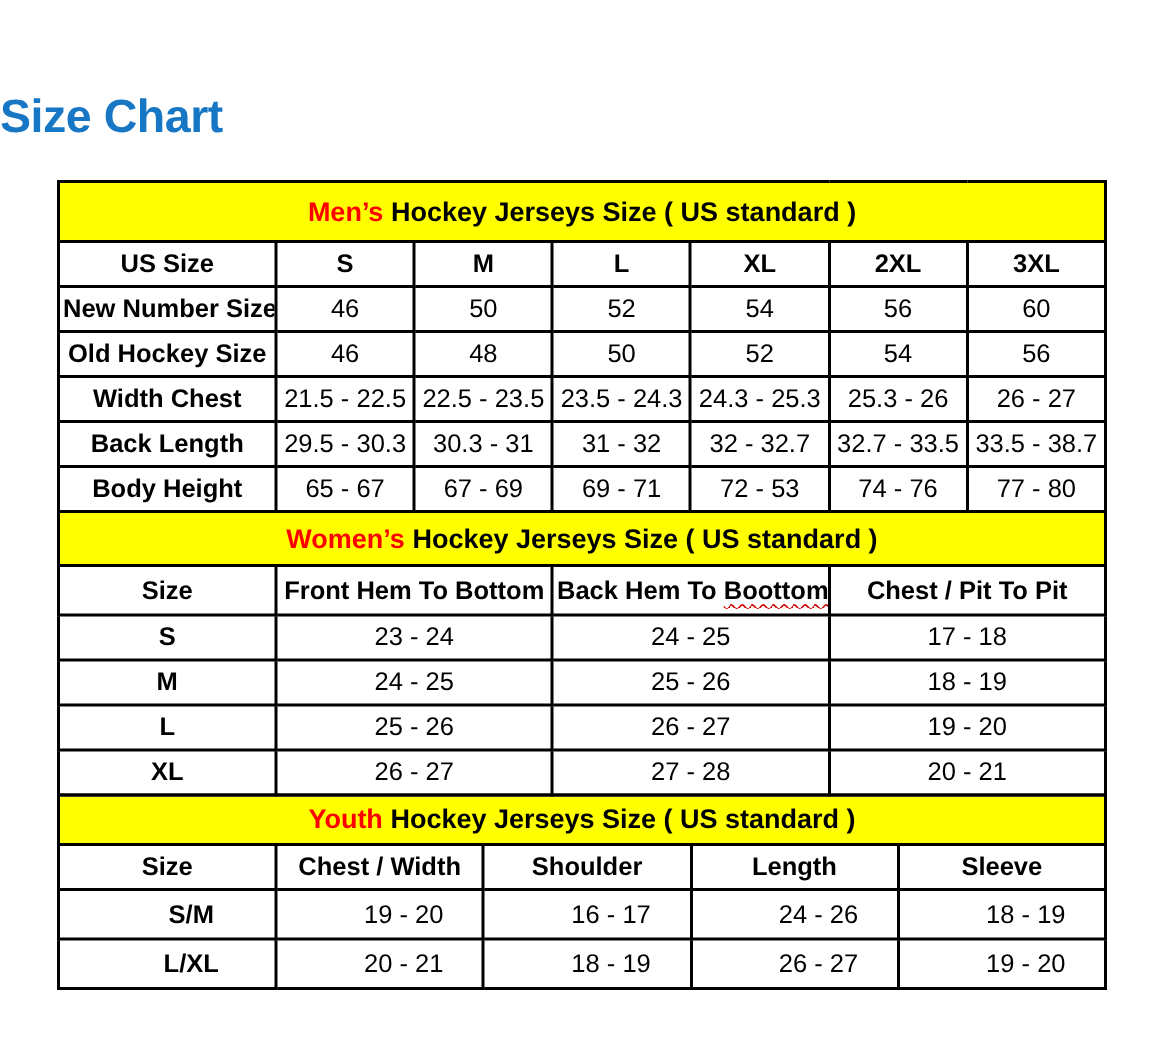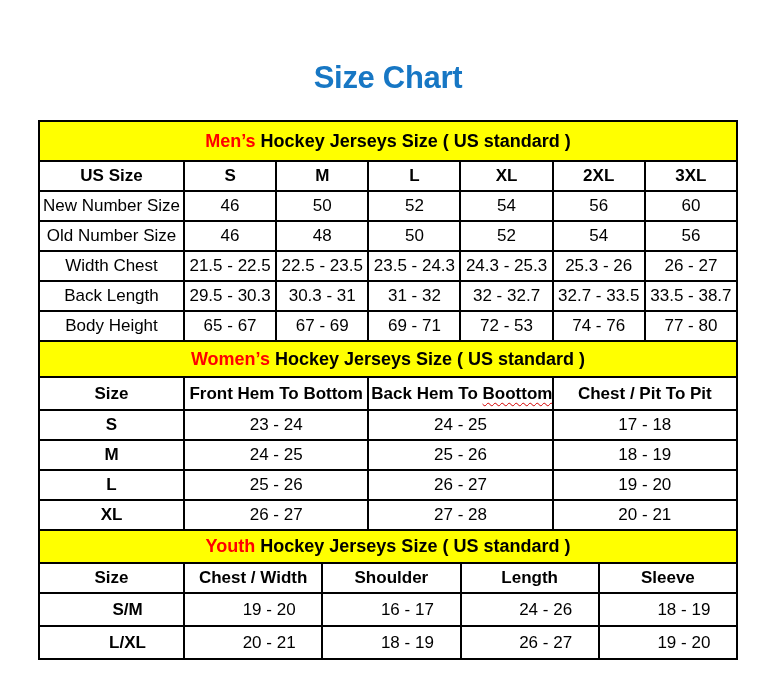--- a/index.html
+++ b/index.html
@@ -12,21 +12,21 @@
   body{
     width:776px;height:692px;
     background:#ffffff;
     font-family:"Liberation Sans","DejaVu Sans",sans-serif;
     color:#000;
     overflow:hidden;
   }
   .page-title{
     padding-top:60px;
     height:40px;
-    text-align:center;
+    text-align:left;
     font-size:31px;
     font-weight:bold;
     letter-spacing:-0.3px;
     color:var(--title_blue);
   }
   .chart-wrap{
     width:700px;
     margin:20px auto 0;
   }
   table{
@@ -51,21 +51,21 @@
     font-size:18px;
     font-weight:bold;
   }
   tr.section-row.w td{height:32px;}
   tr.section-row.y td{height:29px;}
   .accent{color:var(--accent_red);}
   tr.head-row th{height:26px;font-weight:bold;}
   tr.head-row.w th{height:29px;}
   tr.data-row td, tr.data-row th{height:26px;}
   tr.data-row.y td, tr.data-row.y th{height:29px;padding-left:34px;}
-  td.rowlabel{font-weight:normal;margin-top:48px;}
+  td.rowlabel{font-weight:bold;margin-top:48px;}
   th.rowlabel-bold{font-weight:bold;}
   .misspell{
     text-decoration:underline wavy #d40000;
     text-decoration-thickness:1px;
     text-underline-offset:3px;
     text-align:right;
   }
 </style>
 </head>
 <body>
@@ -103,21 +103,21 @@
       <tr class="data-row">
         <td class="rowlabel">New Number Size</td>
         <td>46</td>
         <td>50</td>
         <td>52</td>
         <td>54</td>
         <td>56</td>
         <td>60</td>
       </tr>
       <tr class="data-row">
-        <td class="rowlabel">Old Number Size</td>
+        <td class="rowlabel">Old Hockey Size</td>
         <td>46</td>
         <td>48</td>
         <td>50</td>
         <td>52</td>
         <td>54</td>
         <td>56</td>
       </tr>
       <tr class="data-row">
         <td class="rowlabel">Width Chest</td>
         <td>21.5 - 22.5</td>

